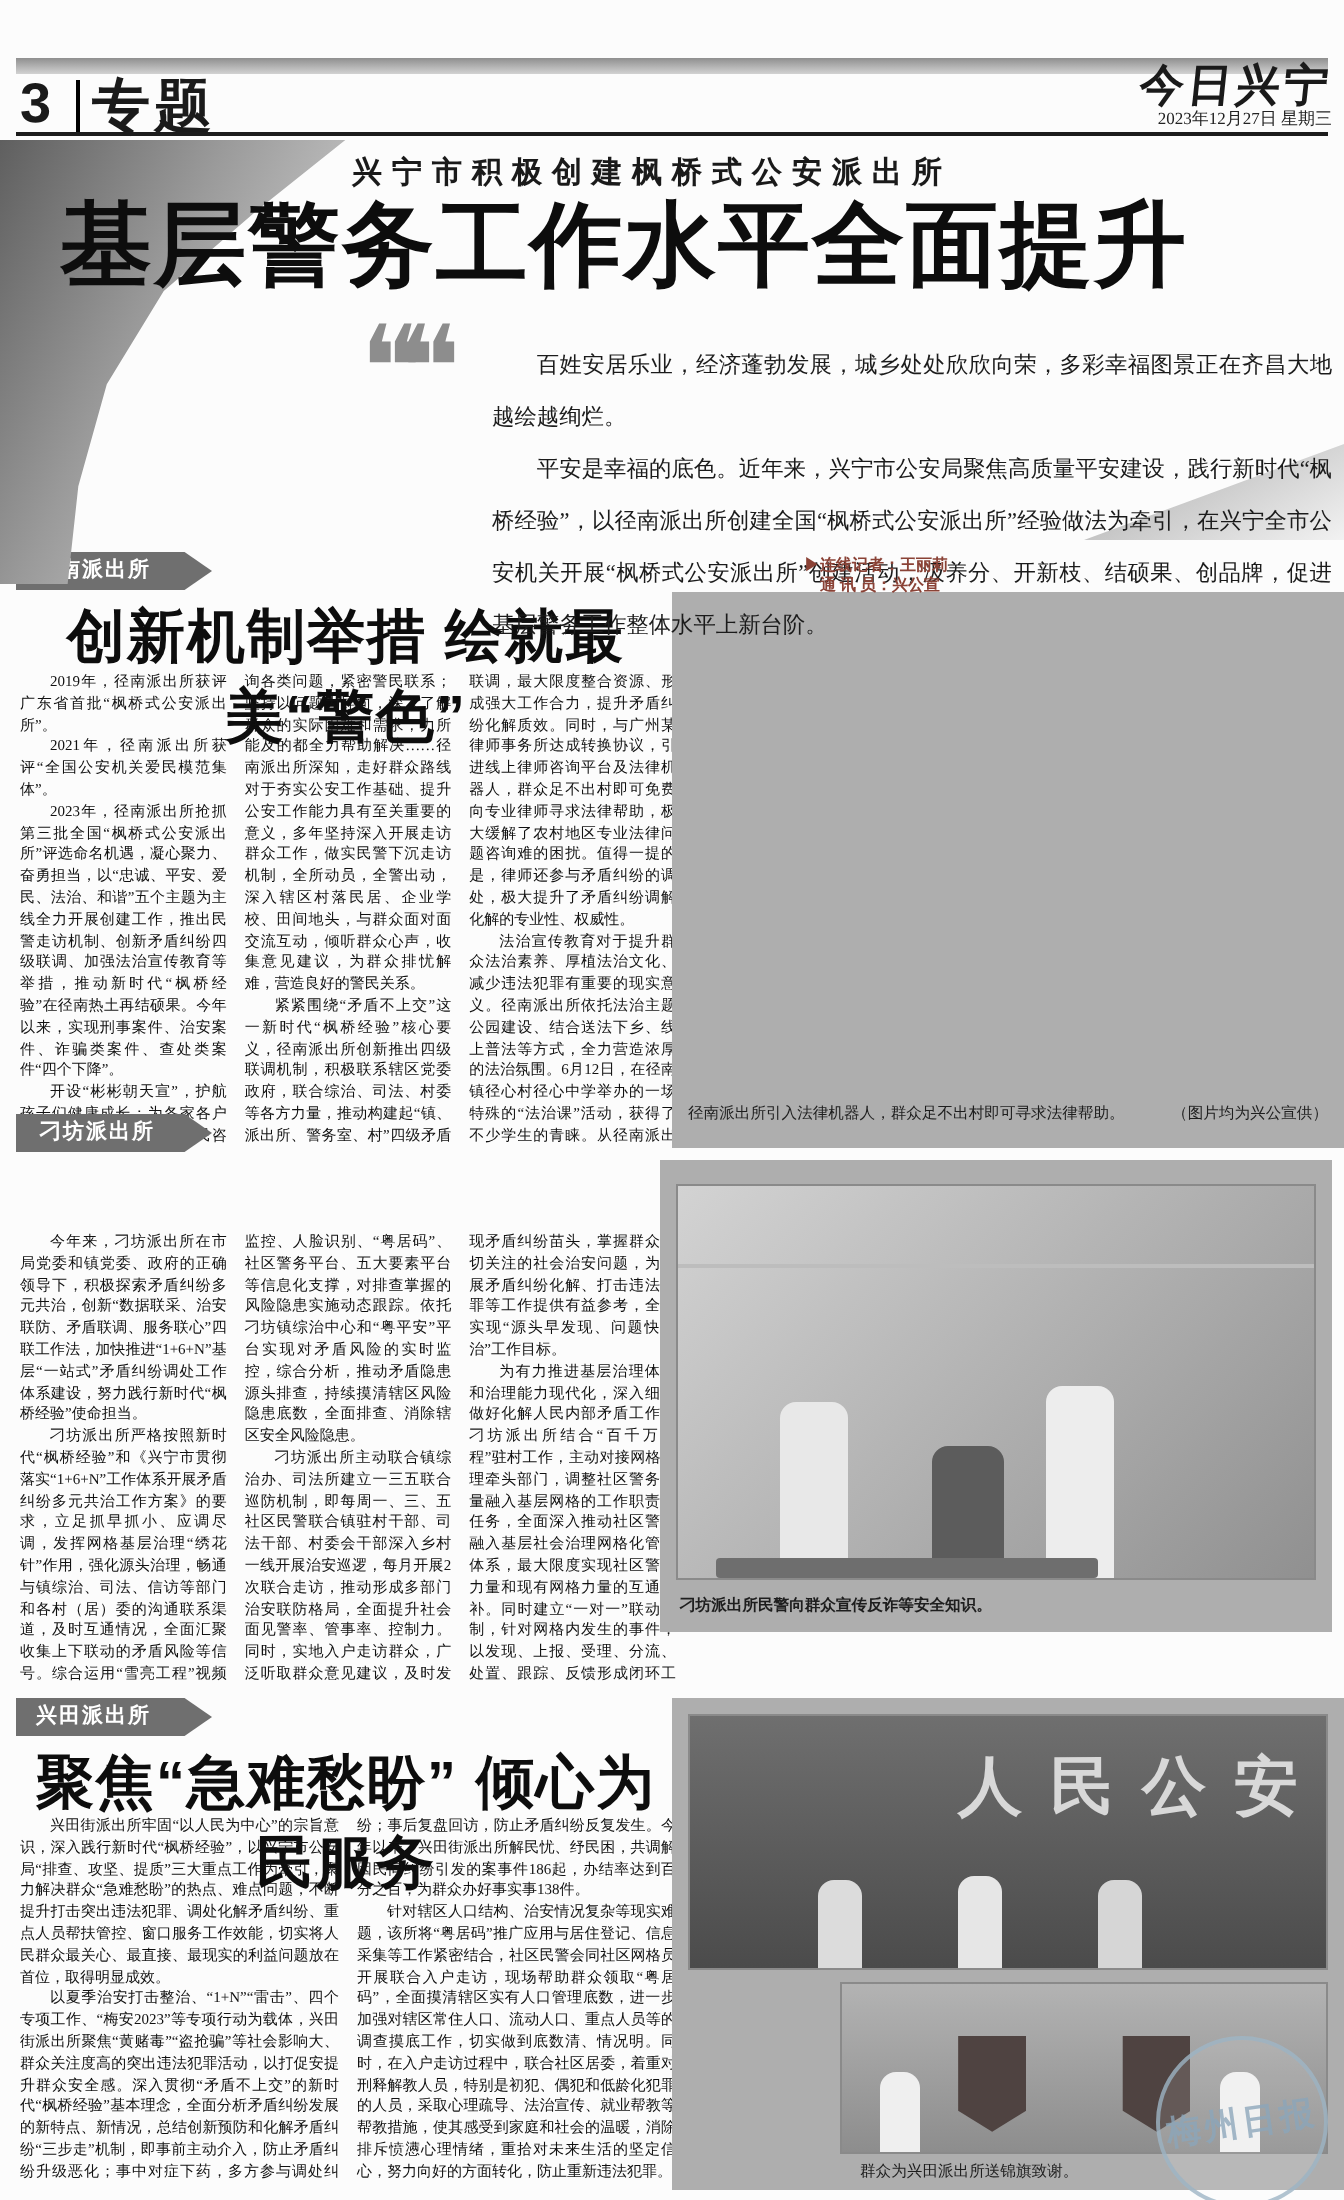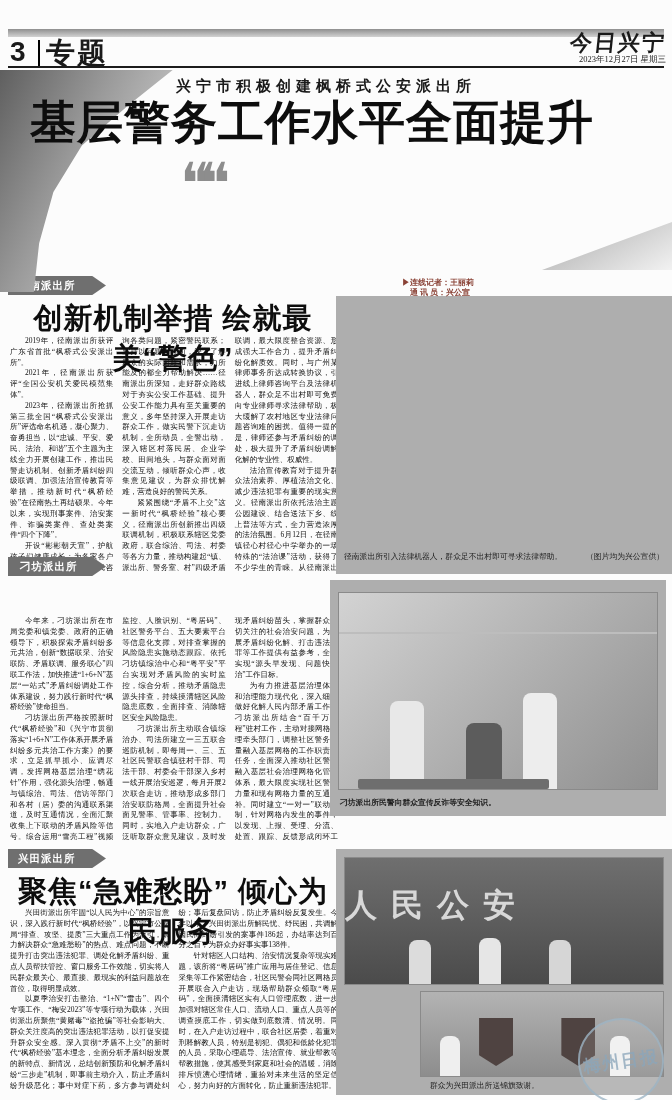--- a/index.html
+++ b/index.html
@@ -61,22 +61,22 @@
          border-radius:10px 10px 4px 4px;border:1px solid #999;}
   .robot:before{content:"";position:absolute;left:8px;top:6px;width:22px;height:12px;background:#444;border-radius:4px;}
 
   
   .ph2{left:8px;top:12px;width:320px;height:198px;background:linear-gradient(135deg,#d3d3d3,#909090);}
   .fig{position:absolute;border-radius:8px 8px 0 0;}
   .wallline{position:absolute;left:0;top:20%;width:100%;height:2px;background:#bdbdbd;}
 
   
   .ph3a{left:8px;top:8px;width:320px;height:128px;background:linear-gradient(#6f6f6f,#4b4b4b);}
-  .walltext{position:absolute;left:0;top:14px;width:100%;text-align:left;font-size:32px;
-            letter-spacing:14px;color:#d8d8d8;font-weight:700;font-family:"Liberation Serif",serif;margin-top:12px;}
+  .walltext{position:absolute;left:0;top:14px;width:100%;text-align:right;font-size:32px;
+            letter-spacing:14px;color:#d8d8d8;font-weight:700;font-family:"Liberation Serif",serif;}
   .ph3b{left:84px;top:142px;width:244px;height:86px;background:linear-gradient(#b3b3b3,#8d8d8d);}
   .pennant{position:absolute;bottom:12%;width:34px;height:48px;background:#4f4341;
            clip-path:polygon(0 0,100% 0,100% 78%,50% 100%,0 78%);}
 
   .stamp{left:578px;top:1018px;width:82px;height:82px;border:2px solid #9fb6c6;border-radius:50%;
          color:#8fa9bd;display:flex;align-items:center;justify-content:center;font-size:17px;
          font-weight:700;letter-spacing:2px;transform:rotate(-8deg);opacity:.8;z-index:4;
          font-family:"Liberation Serif",serif;background:rgba(255,255,255,.15);}
 </style>
 </head>
@@ -89,20 +89,24 @@
   <div class="abs mastbar"></div>
   <div class="abs secname">专题</div>
   <div class="abs logo">今日兴宁</div>
   <div class="abs date">2023年12月27日 星期三</div>
   <div class="abs mastrule"></div>
 
   <div class="abs quill"></div>
   <div class="abs kicker">兴宁市积极创建枫桥式公安派出所</div>
   <div class="abs mainhead">基层警务工作水平全面提升</div>
   <div class="abs bigquote">❝❝</div>
+  <div class="abs intro">
+      <p>百姓安居乐业，经济蓬勃发展，城乡处处欣欣向荣，多彩幸福图景正在齐昌大地越绘越绚烂。</p>
+      <p>平安是幸福的底色。近年来，兴宁市公安局聚焦高质量平安建设，践行新时代“枫桥经验”，以径南派出所创建全国“枫桥式公安派出所”经验做法为牵引，在兴宁全市公安机关开展“枫桥式公安派出所”创建活动，汲养分、开新枝、结硕果、创品牌，促进基层警务工作整体水平上新台阶。</p>
+    </div>
   <div class="abs swoosh"></div>
   <div class="abs byline">
     <div>▶连线记者：王丽莉</div>
     <div>　通 讯 员：兴公宣</div>
   </div>
 
   <div class="abs tab" style="left:8px;top:276px;">径南派出所</div>
   <div class="abs sechead" style="top:299px;">创新机制举措  绘就最美“警色”</div>
   <div class="abs secbody cols3" style="top:336px;height:244px;">
       <p>2019年，径南派出所获评广东省首批“枫桥式公安派出所”。</p>

